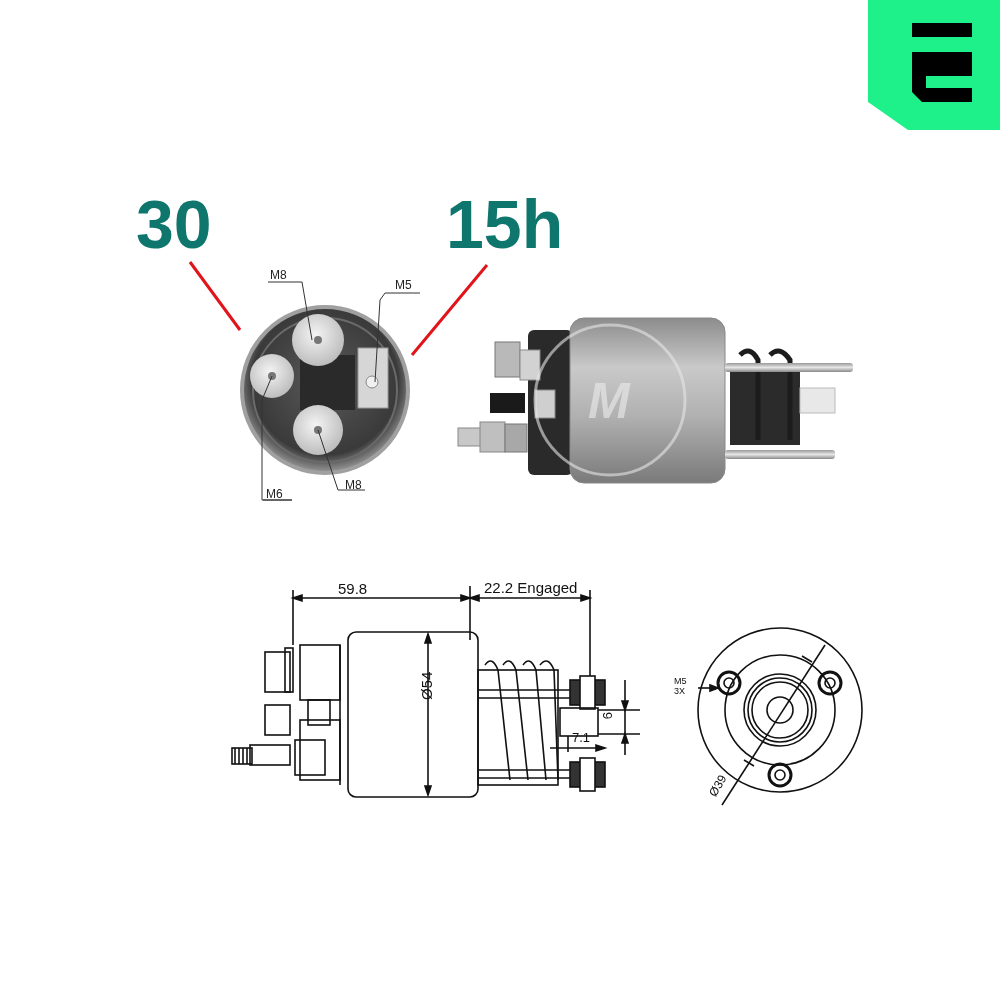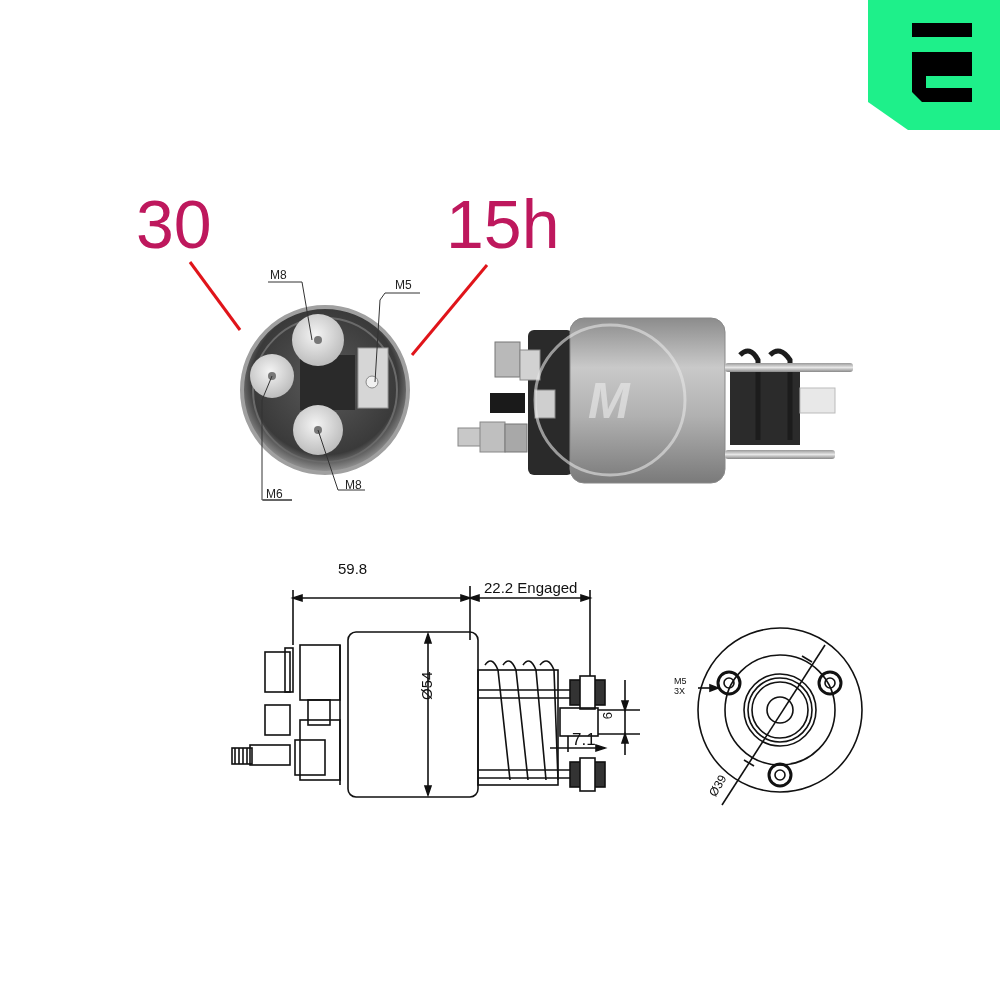--- a/index.html
+++ b/index.html
@@ -1,19 +1,19 @@
 <!DOCTYPE html>
 <html><head>
 <meta charset="utf-8">
 <style>
   html, body { margin:0; padding:0; background:#ffffff; }
   body { width:1000px; height:1000px; position:relative; overflow:hidden; font-family:"Liberation Sans", sans-serif; }
   .abs { position:absolute; }
   .logo { left:868px; top:0; width:132px; height:130px; }
-  .red-label { color:#be185d; font-family:"Liberation Sans", sans-serif; font-size:68px; line-height:1; font-weight:normal;text-align:center; }
+  .red-label { color:#0f766e; font-family:"Liberation Sans", sans-serif; font-size:68px; line-height:1; font-weight:bold;text-align:center; }
   .small-label { font-family:"Liberation Sans", sans-serif; font-size:12px; color:#222; }
   .dim-label { font-family:"Liberation Sans", sans-serif; font-size:15px; color:#111; }
   svg text { font-family:"Liberation Sans", sans-serif; }
 </style>
 </head>
 <body>
 
 <div class="abs logo">
   <svg width="132" height="130" viewBox="0 0 132 130">
     <polygon points="0,0 132,0 132,130 40,130 0,102" fill="#1ef08a"></polygon>
@@ -157,25 +157,25 @@
     <line x1="378" y1="164" x2="420" y2="164"></line>
     <line x1="405" y1="110" x2="405" y2="185"></line>
     <polygon points="405,140 402,131 408,131" fill="#111"></polygon>
     <polygon points="405,164 402,173 408,173" fill="#111"></polygon>
 
     <line x1="348" y1="166" x2="348" y2="182"></line>
     <line x1="330" y1="178" x2="385" y2="178"></line>
     <polygon points="385,178 376,175 376,181" fill="#111"></polygon>
   </g>
 </svg>
-<div class="abs dim-label" style="left:338px; top:560px;">59.8</div>
+<div class="abs dim-label" style="left:338px; top:580px;">59.8</div>
 <div class="abs dim-label" style="left:484px; top:579px;">22.2 Engaged</div>
 <div class="abs dim-label" style="left:418px; top:700px; transform:rotate(-90deg); transform-origin:left top;">Ø54</div>
 <div class="abs dim-label" style="left:604px; top:708px; font-size:13px; transform:rotate(90deg);">9</div>
-<div class="abs dim-label" style="left:572px; top:730px; font-size:17px;">7.1</div>
+<div class="abs dim-label" style="left:572px; top:730px; font-size:13px;">7.1</div>
 
 <svg class="abs" style="left:660px; top:620px;" width="220" height="200">
   <g stroke="#111" fill="none" stroke-width="1.6">
     <circle cx="120" cy="90" r="82"></circle>
     <circle cx="120" cy="90" r="55"></circle>
     <circle cx="120" cy="90" r="36"></circle>
     <circle cx="120" cy="90" r="32"></circle>
     <circle cx="120" cy="90" r="28"></circle>
     <circle cx="120" cy="90" r="13"></circle>
     <circle cx="69" cy="63" r="11" stroke-width="3"></circle>

